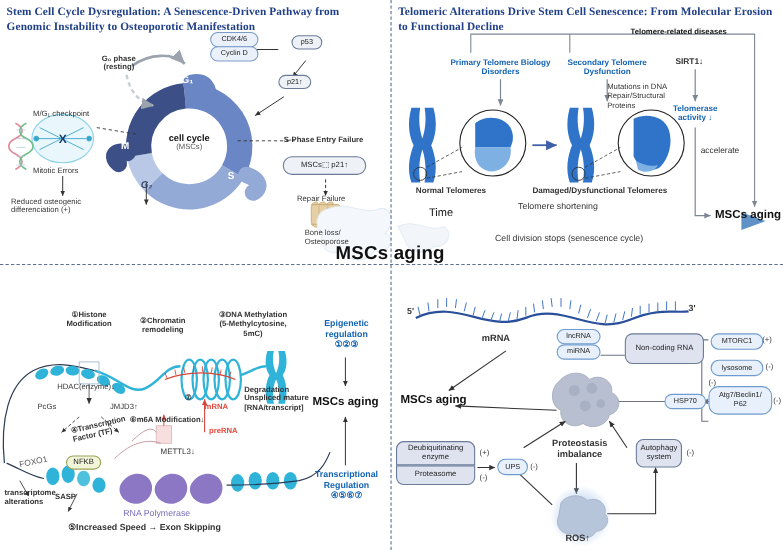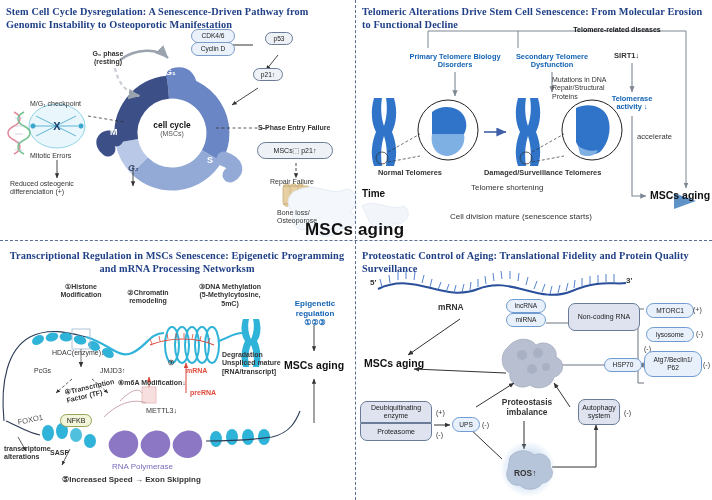--- a/index.html
+++ b/index.html
@@ -31,21 +31,21 @@
   .pill.yl{background:#f2f5d8;border-color:#9aa35a;}
   .rbox{position:absolute;border:1px solid #6b7c99;border-radius:7px;background:#dfe3f0;
         font-size:7px;display:flex;align-items:center;justify-content:center;text-align:center;
         line-height:8.4px;box-sizing:border-box;}
   .senbox{position:absolute;border:1.2px solid #2f63a8;border-radius:11px;background:#dce9f8;
           box-sizing:border-box;padding:3px 4px;}
   .senbox .t{font-size:7.2px;font-weight:bold;text-align:center;color:#12325f;}
   .senbox .l{font-size:7px;color:#12325f;line-height:8.6px;}
   .bigaging{position:absolute;font-size:17px;font-weight:bold;color:#111;letter-spacing:.2px;}
   .mscaging{position:absolute;font-size:10.5px;font-weight:bold;color:#111;}
-  .timelbl{position:absolute;font-size:10px;font-weight:bold;color:#111;}
+  .timelbl{position:absolute;font-size:10px;font-weight:normal;color:#111;margin-left:28px;}
 </style>
 </head>
 <body>
 
 <div class="panel" id="p1">
   <div class="ptitle" style="left:6px;top:5px;width:330px;">Stem Cell Cycle Dysregulation: A Senescence-Driven Pathway from Genomic Instability to Osteoporotic Manifestation</div>
 
   <svg width="356" height="241">
     <defs>
       <marker id="ah1" markerWidth="7" markerHeight="7" refX="5.2" refY="2.4" orient="auto">
@@ -233,29 +233,28 @@
   <div class="lbl lblb ctr blue" style="left:40px;top:53px;width:118px;font-size:7.4px;">Primary Telomere Biology
 Disorders</div>
   <div class="lbl" style="left:196px;top:76px;">Mutations in DNA
 Repair/Structural
 Proteins</div>
   <div class="lbl" style="left:258px;top:52px;font-size:7.6px;font-weight:bold;">SIRT1↓</div>
   <div class="lbl lblb ctr blue" style="left:246px;top:95px;width:60px;font-size:7.4px;">Telomerase
 activity ↓</div>
   <div class="lbl" style="left:281px;top:133px;font-size:7.6px;">accelerate</div>
   <div class="lbl lblb" style="left:22px;top:169px;font-size:7.4px;">Normal Telomeres</div>
-  <div class="lbl lblb" style="left:128px;top:169px;font-size:7.4px;">Damaged/Surveillance Telomeres</div>
+  <div class="lbl lblb" style="left:128px;top:169px;font-size:7.4px;">Damaged/Dysfunctional Telomeres</div>
   <div class="timelbl" style="left:6px;top:188px;">Time</div>
   <div class="lbl" style="left:115px;top:184px;font-size:8px;">Telomere shortening</div>
-  <div class="lbl" style="left:94px;top:213px;font-size:8px;">Cell division mature (senescence starts)</div>
+  <div class="lbl" style="left:94px;top:213px;font-size:8px;">Cell division stops (senescence cycle)</div>
   <div class="mscaging" style="left:294px;top:189px;">MSCs aging</div>
 </div>
 
 <div class="panel" id="p3">
-  <div class="ptitle ctr" style="left:8px;top:8px;width:338px;">Transcriptional Regulation in MSCs Senescence: Epigenetic Programming and mRNA Processing Networksm</div>
 
   <svg width="356" height="259">
     <defs>
       <marker id="ah3" markerWidth="7" markerHeight="7" refX="5.2" refY="2.4" orient="auto">
         <path d="M0,0 L5.4,2.4 L0,4.8 z" fill="#333"></path>
       </marker>
       <marker id="ah3r" markerWidth="7" markerHeight="7" refX="5.2" refY="2.4" orient="auto">
         <path d="M0,0 L5.4,2.4 L0,4.8 z" fill="#d8453a"></path>
       </marker>
       <marker id="ah3b" markerWidth="7" markerHeight="7" refX="5.2" refY="2.4" orient="auto">
@@ -367,28 +366,30 @@
   <div class="lbl lblb" style="left:64px;top:148px;transform:rotate(-13deg);transform-origin:left top;">④Transcription
 Factor (TF)</div>
   <div class="lbl" style="left:17px;top:178px;font-size:7.6px;color:#555;transform:rotate(-12deg);transform-origin:left top;">FOXO1</div>
   <div class="pill yl" style="left:60px;top:173px;width:32px;height:13px;border-radius:7px;font-size:7px;">NFKB</div>
   <div class="lbl lblb" style="left:50px;top:208px;">SASP</div>
   <div class="lbl lblb" style="left:4px;top:204px;">transcriptome
 alterations</div>
   <div class="lbl purple" style="left:112px;top:222px;font-size:8px;">RNA Polymerase</div>
   <div class="lbl lblb" style="left:62px;top:235px;font-size:8px;">⑤Increased Speed → Exon Skipping</div>
 
-  <div class="lbl lblb ctr blue" style="left:284px;top:48px;width:62px;font-size:8px;line-height:9.6px;margin-top:10px;">Epigenetic
+  <div class="lbl lblb ctr blue" style="left:284px;top:48px;width:62px;font-size:8px;line-height:9.6px;">Epigenetic
 regulation
 ①②③</div>
   <div class="mscaging" style="left:284px;top:118px;">MSCs aging</div>
+  <div class="lbl lblb ctr blue" style="left:280px;top:186px;width:70px;font-size:8px;line-height:9.6px;">Transcriptional
+Regulation
+④⑤⑥⑦</div>
 </div>
 
 <div class="panel" id="p4">
-  <div class="ptitle" style="left:6px;top:8px;width:344px;">Proteostatic Control of Aging: Translational Fidelity and Protein Quality Surveillance</div>
 
   <svg width="356" height="259">
     <defs>
       <marker id="ah4" markerWidth="7" markerHeight="7" refX="5.2" refY="2.4" orient="auto">
         <path d="M0,0 L5.4,2.4 L0,4.8 z" fill="#333"></path>
       </marker>
       <marker id="ah4g" markerWidth="7" markerHeight="7" refX="5.2" refY="2.4" orient="auto">
         <path d="M0,0 L5.4,2.4 L0,4.8 z" fill="#6b7380"></path>
       </marker>
       <radialGradient id="rosglow" cx="0.5" cy="0.5" r="0.5">
@@ -503,19 +504,19 @@
   <div class="lbl" style="left:268px;top:168px;">(-)</div>
 
   <div class="pill lb" style="left:290px;top:62px;width:48px;height:15px;">MTORC1</div>
   <div class="lbl" style="left:337px;top:65px;">(+)</div>
   <div class="pill lb" style="left:290px;top:86px;width:48px;height:15px;">lysosome</div>
   <div class="lbl" style="left:340px;top:89px;">(-)</div>
   <div class="pill lb" style="left:288px;top:110px;width:58px;height:26px;">Atg7/Beclin1/
 P62</div>
   <div class="lbl" style="left:347px;top:120px;">(-)</div>
 
-  <div class="lbl lblb" style="left:158px;top:228px;font-size:8.4px;">ROS↑</div>
+  <div class="lbl lblb" style="left:158px;top:244px;font-size:8.4px;">ROS↑</div>
 </div>
 
 <div class="vdiv"></div>
 <div class="hdiv"></div>
 
 <div class="bigaging" style="left:305px;top:220px;z-index:20;">MSCs aging</div>
 
 </body></html>

